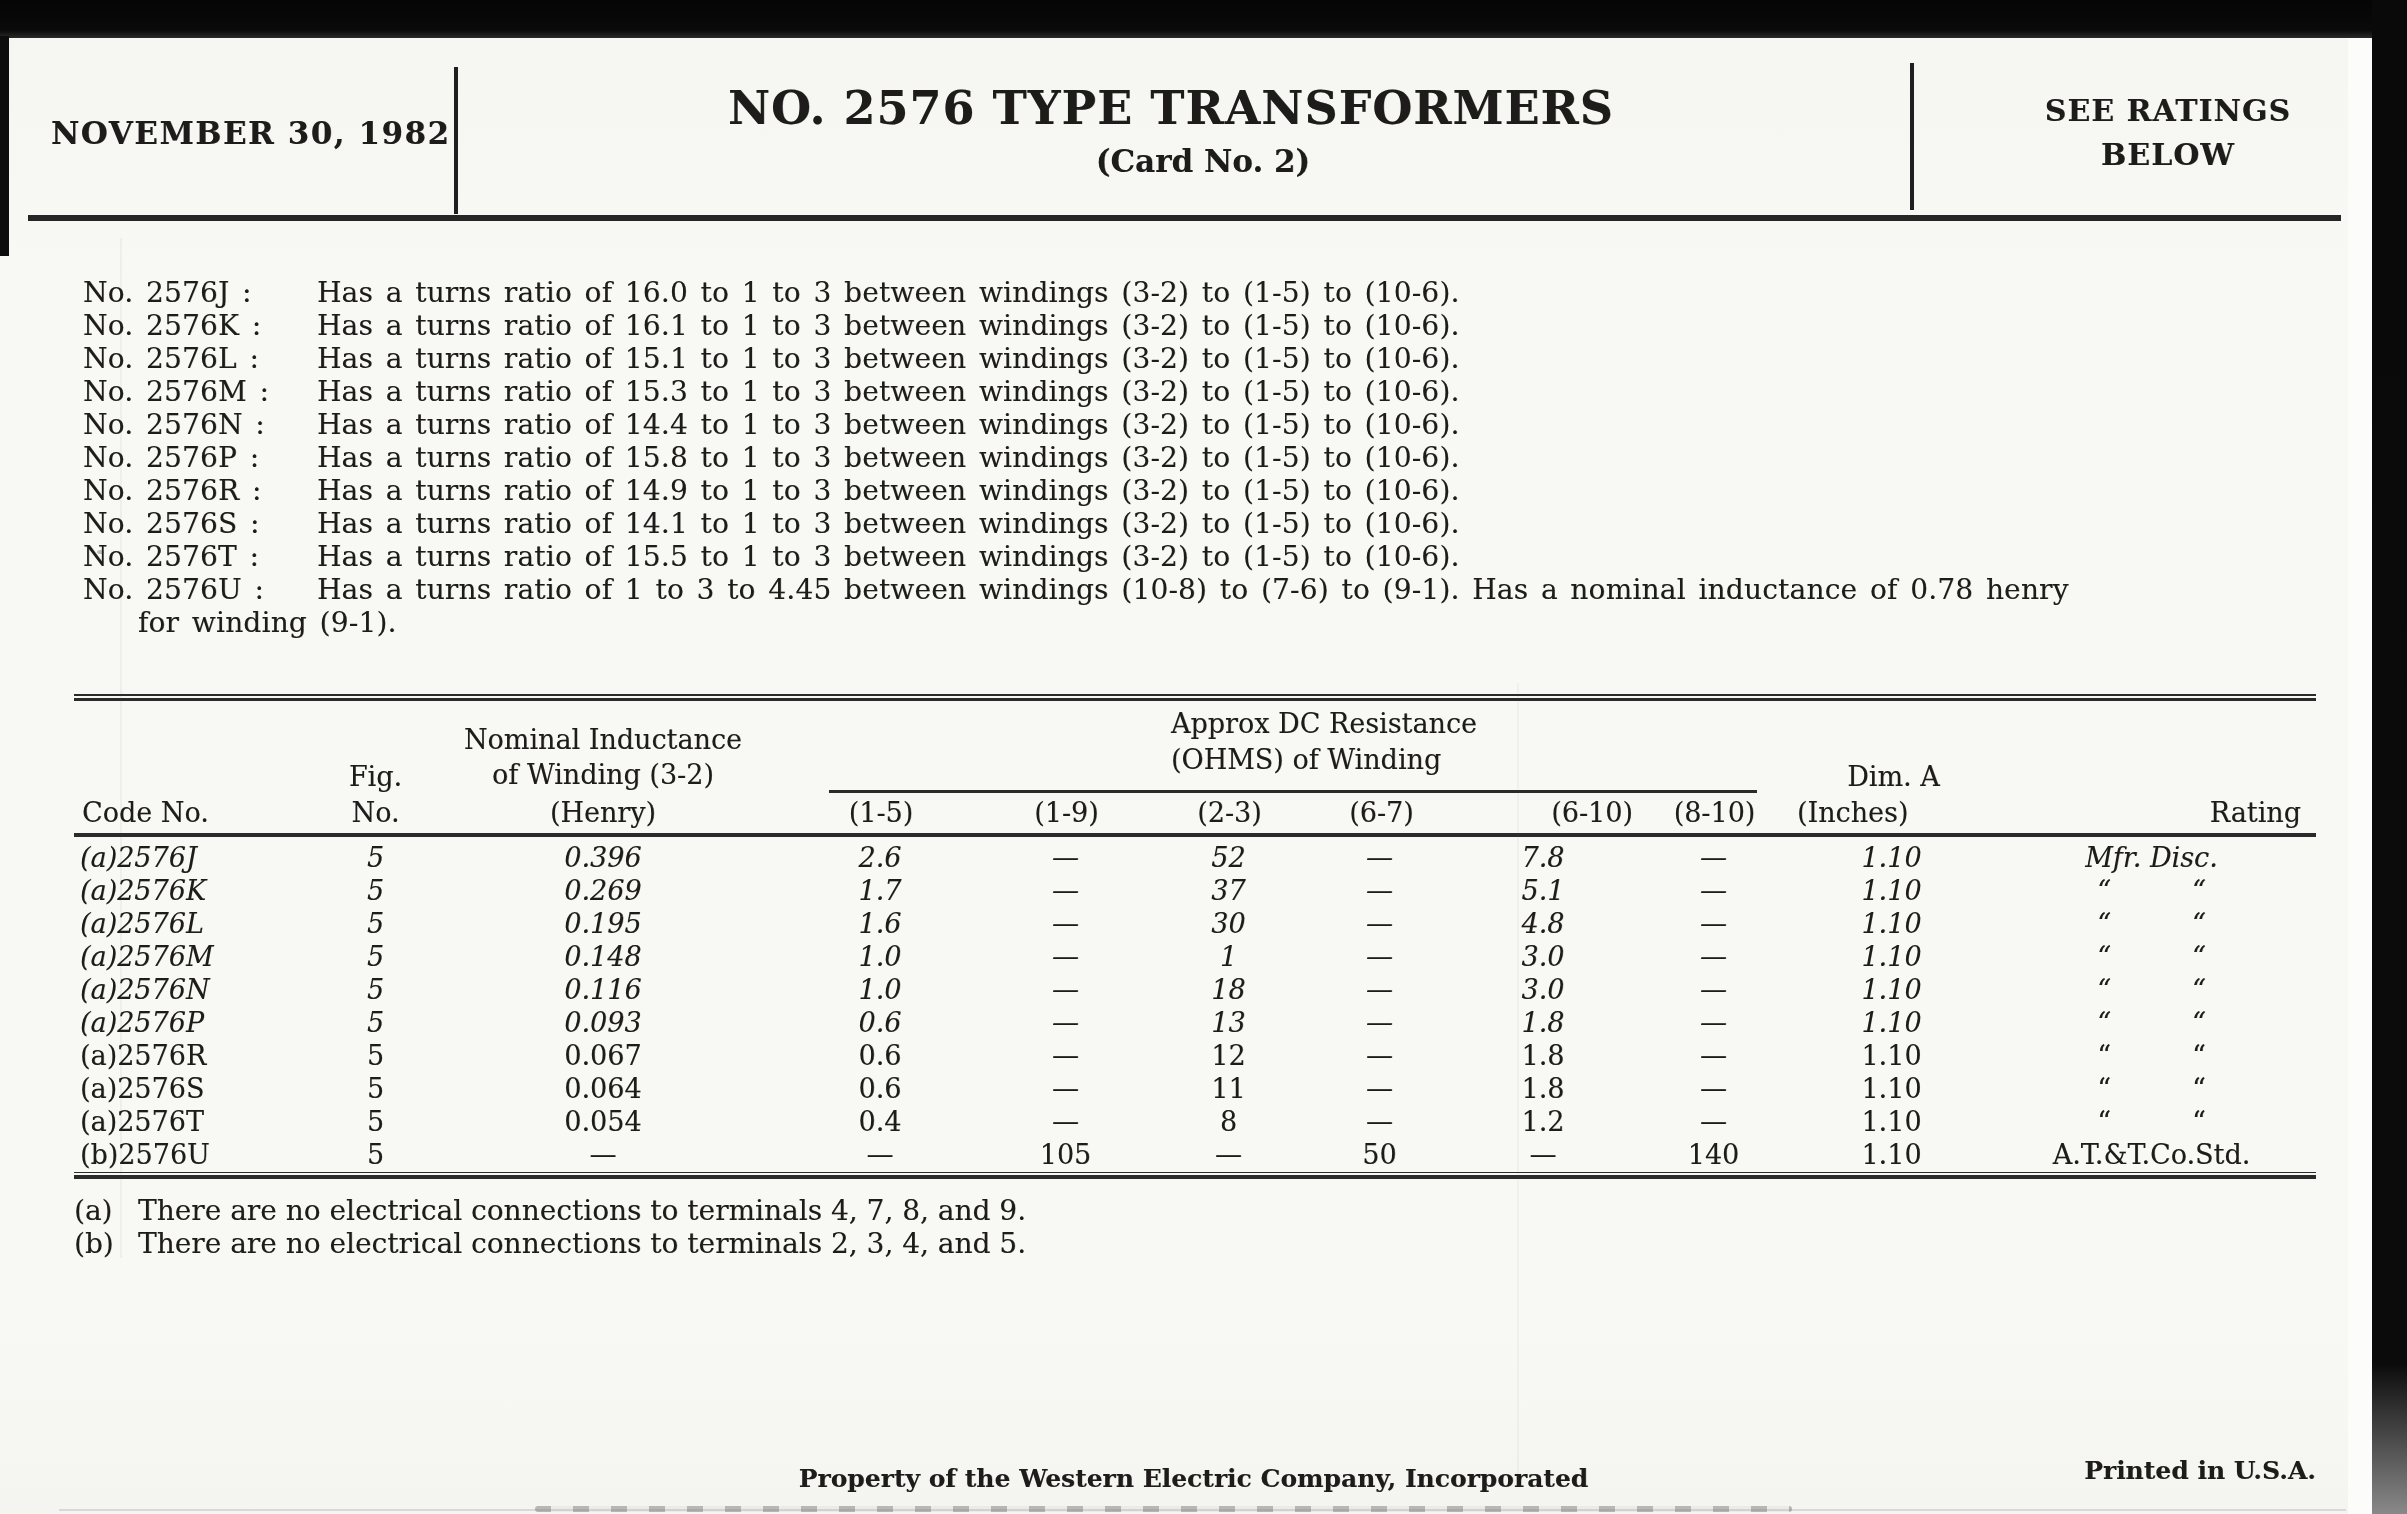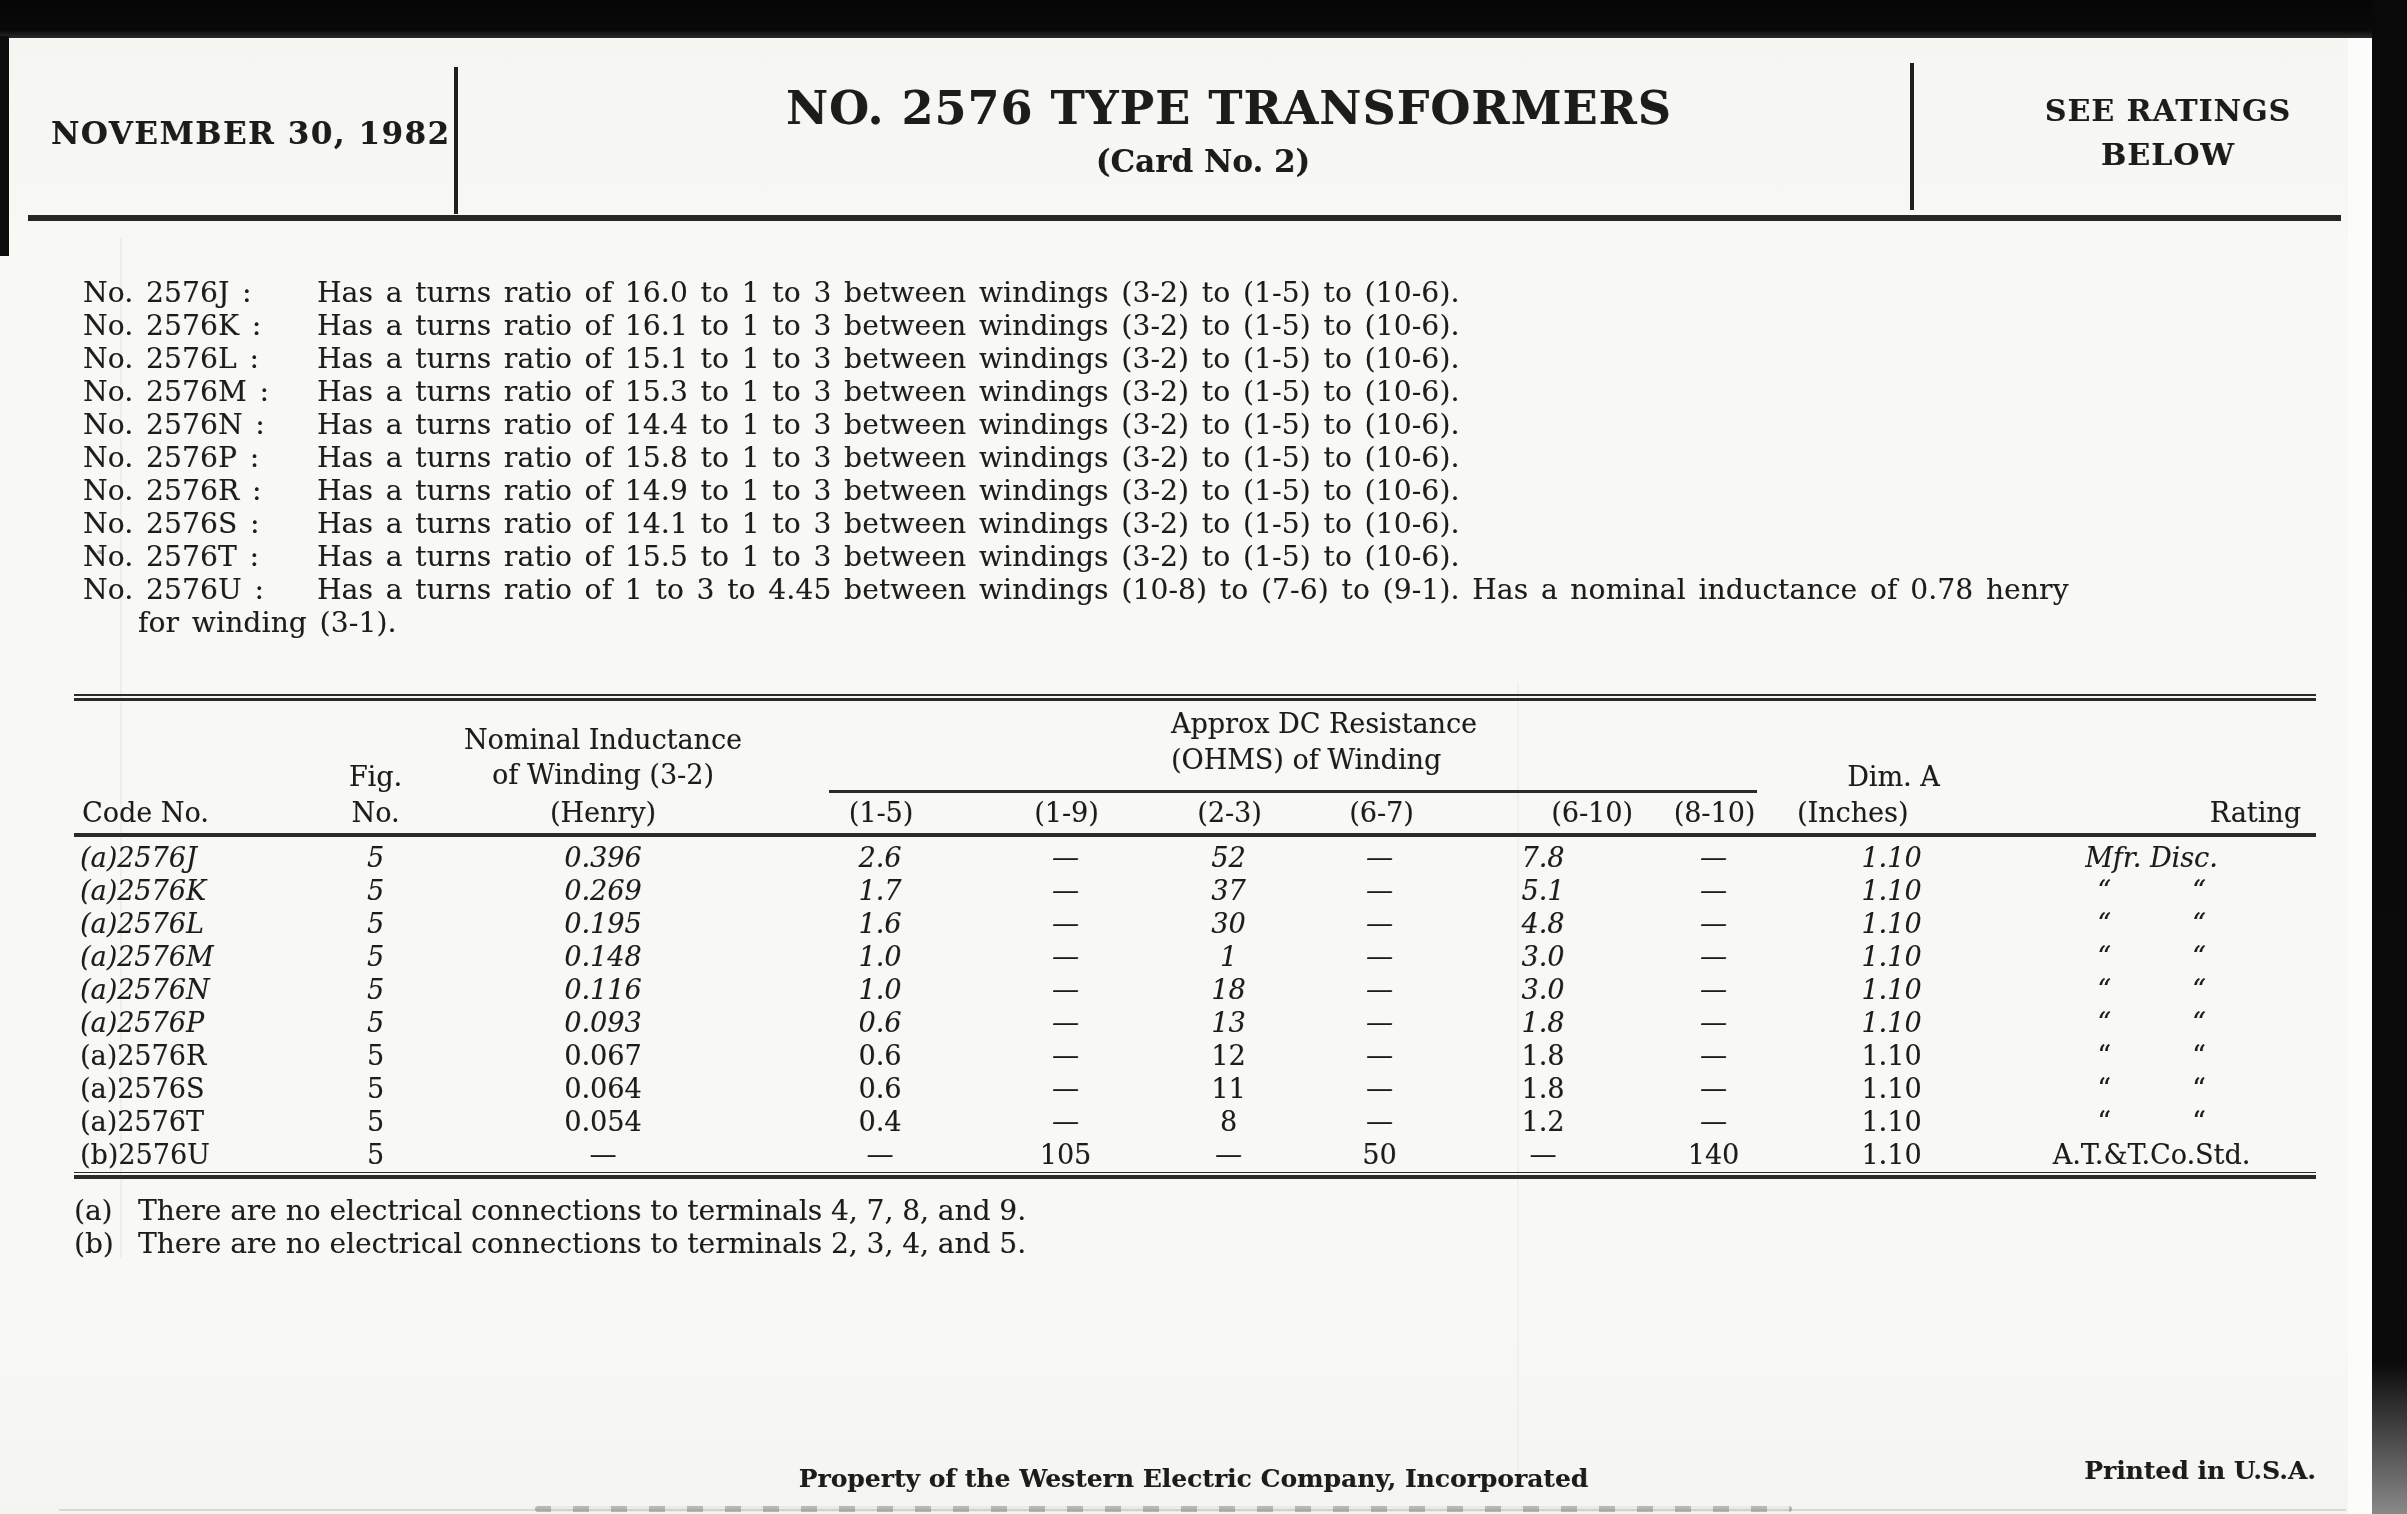--- a/index.html
+++ b/index.html
@@ -25,21 +25,21 @@
   .edge-bottom { position:absolute; left:535px; top:1506px; width:1257px; height:6px; opacity:.5; border-radius:3px;
                  background:repeating-linear-gradient(90deg,rgba(55,55,55,.65) 0 16px,rgba(170,170,170,.25) 16px 38px); }
   .edge-bottom2{ position:absolute; left:59px; top:1509px; width:2287px; height:2px; background:rgba(120,120,120,.22); }
   .seam-1 { position:absolute; left:120px; top:238px; width:2px; height:1020px; background:rgba(90,90,90,.06); }
   .seam-2 { position:absolute; left:1517px; top:683px; width:2px; height:802px; background:rgba(90,90,90,.05); }
   .speck  { position:absolute; left:97px; top:550px; width:7px; height:4px; background:rgba(40,40,40,.28); border-radius:50%; }
 
   
   .hdr-date { position:absolute; left:51px; top:115px; width:406px; font-size:31px; font-weight:bold; letter-spacing:1.5px; }
   .hdr-div1 { position:absolute; left:454px; top:67px; width:4px; height:147px; background:#1f1f1f; }
-  .hdr-title{ position:absolute; left:709px; top:81px; width:1040px; text-align:center; font-size:46px; font-weight:bold; letter-spacing:1px; }
+  .hdr-title{ position:absolute; left:651px; top:81px; width:1040px; text-align:center; font-size:46px; font-weight:bold; letter-spacing:1px; }
   .hdr-sub  { position:absolute; left:683px; top:143px; width:1040px; text-align:center; font-size:31px; font-weight:bold; }
   .hdr-div2 { position:absolute; left:1910px; top:63px; width:4px; height:147px; background:#1f1f1f; }
   .hdr-ratings { position:absolute; left:1960px; top:89px; width:416px; text-align:center;
                  font-size:30px; font-weight:bold; line-height:44px; letter-spacing:1px; }
   .hdr-rule { position:absolute; left:28px; top:215px; width:2313px; height:6px; background:#262626; }
 
   
   .desc-list { position:absolute; left:83px; top:276px; width:2267px; font-size:28px;
                letter-spacing:0.2px; word-spacing:3.5px; }
   .desc-line { height:33px; white-space:nowrap; }
@@ -112,21 +112,21 @@
         <div class="desc-line"><span class="desc-code">No. 2576J :</span><span>Has a turns ratio of 16.0 to 1 to 3 between windings (3-2) to (1-5) to (10-6).</span></div>
         <div class="desc-line"><span class="desc-code">No. 2576K :</span><span>Has a turns ratio of 16.1 to 1 to 3 between windings (3-2) to (1-5) to (10-6).</span></div>
         <div class="desc-line"><span class="desc-code">No. 2576L :</span><span>Has a turns ratio of 15.1 to 1 to 3 between windings (3-2) to (1-5) to (10-6).</span></div>
         <div class="desc-line"><span class="desc-code">No. 2576M :</span><span>Has a turns ratio of 15.3 to 1 to 3 between windings (3-2) to (1-5) to (10-6).</span></div>
         <div class="desc-line"><span class="desc-code">No. 2576N :</span><span>Has a turns ratio of 14.4 to 1 to 3 between windings (3-2) to (1-5) to (10-6).</span></div>
         <div class="desc-line"><span class="desc-code">No. 2576P :</span><span>Has a turns ratio of 15.8 to 1 to 3 between windings (3-2) to (1-5) to (10-6).</span></div>
         <div class="desc-line"><span class="desc-code">No. 2576R :</span><span>Has a turns ratio of 14.9 to 1 to 3 between windings (3-2) to (1-5) to (10-6).</span></div>
         <div class="desc-line"><span class="desc-code">No. 2576S :</span><span>Has a turns ratio of 14.1 to 1 to 3 between windings (3-2) to (1-5) to (10-6).</span></div>
         <div class="desc-line"><span class="desc-code">No. 2576T :</span><span>Has a turns ratio of 15.5 to 1 to 3 between windings (3-2) to (1-5) to (10-6).</span></div>
         <div class="desc-line"><span class="desc-code">No. 2576U :</span><span>Has a turns ratio of 1 to 3 to 4.45 between windings (10-8) to (7-6) to (9-1). Has a nominal inductance of 0.78 henry</span></div>
-        <div class="desc-cont">for winding (3-1).</div>
+        <div class="desc-cont">for winding (9-1).</div>
       </div>
 
     <div class="ratings-table">
       <div class="rule-top"></div>
       <div class="th th-group1">Approx DC Resistance</div>
       <div class="th th-group2">(OHMS) of Winding</div>
       <div class="rule-group"></div>
 
       <div class="th th-code">Code No.</div>
       <div class="th th-fig1">Fig.</div>

